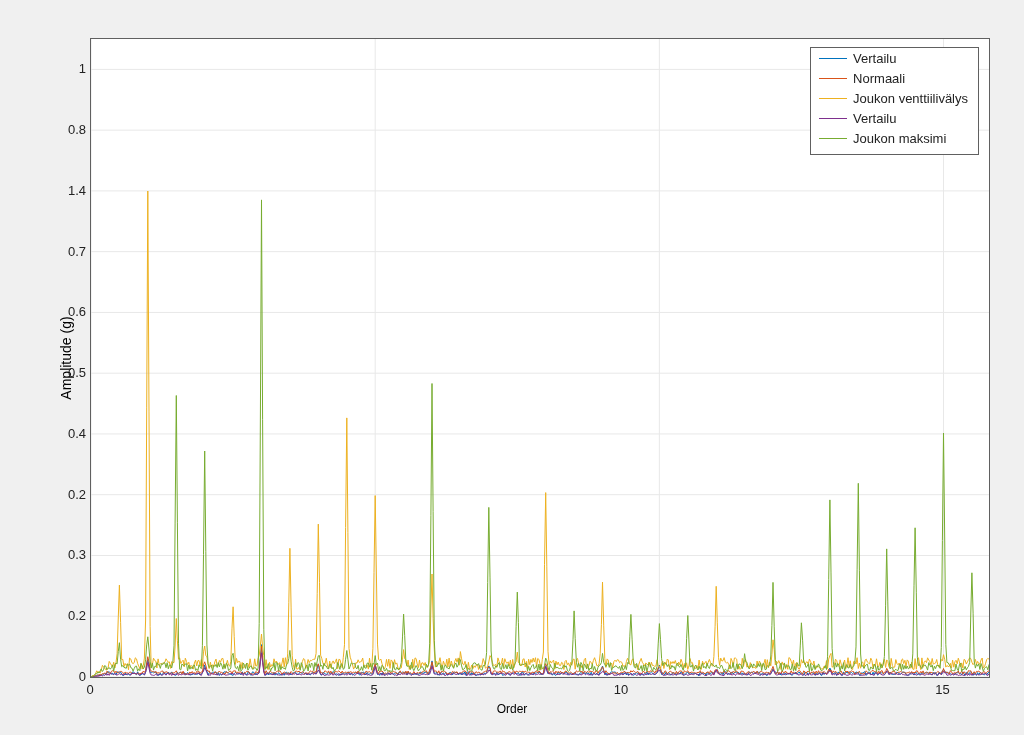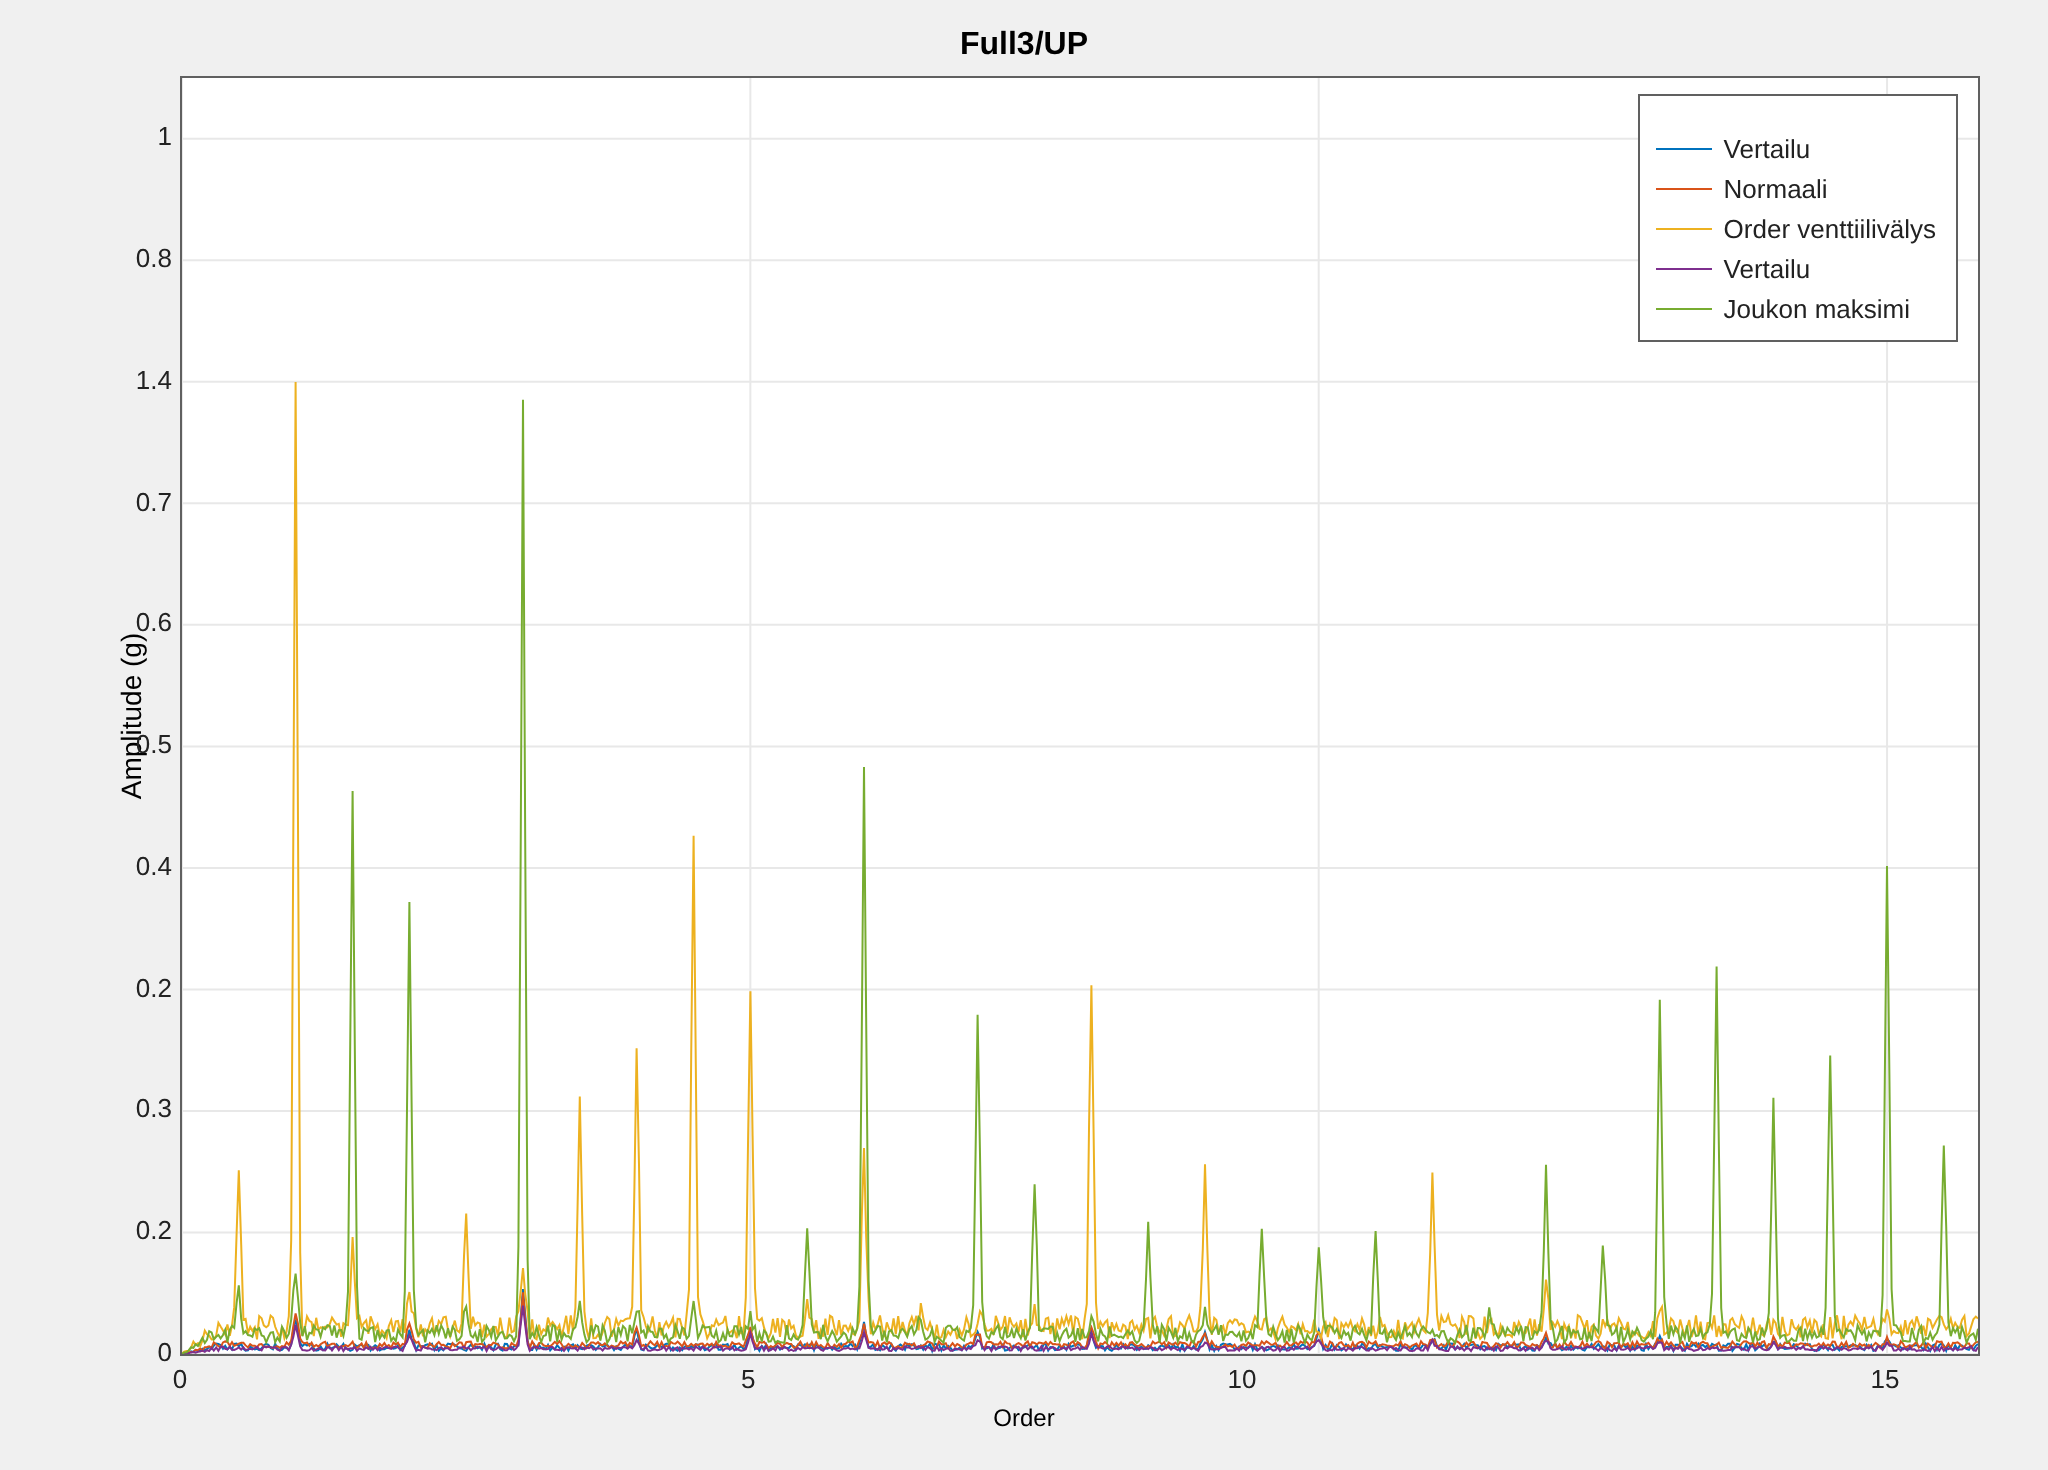--- a/index.html
+++ b/index.html
@@ -76,21 +76,21 @@
     text-align: center;
     font-size: 12px;
     color: #000;
   }
   .legend {
     position: absolute;
     right: 10px;
     top: 8px;
     background: #ffffff;
     border: 1px solid #606060;
-    padding: 16px 10px 6px 8px;
+    padding: 0 10px 6px 8px;
     font-size: 13px;
     color: #222;
   }
   .legend-row {
     display: flex;
     align-items: center;
     gap: 6px;
     height: 20px;
   }
   .legend-swatch {
@@ -101,21 +101,20 @@
   svg.lines {
     position: absolute;
     left: 0;
     top: 0;
   }
 </style>
 </head>
 <body>
 
 <div class="figure">
-  <div class="title">Full3/UP</div>
 
   <div class="plot-area">
     <svg class="lines" id="plot-svg" width="898" height="638">
         <g class="grid">
           <line x1="0" y1="0" x2="0" y2="638"></line>
           <line x1="284.1772151898734" y1="0" x2="284.1772151898734" y2="638"></line>
           <line x1="568.3544303797468" y1="0" x2="568.3544303797468" y2="638"></line>
           <line x1="852.5316455696202" y1="0" x2="852.5316455696202" y2="638"></line>
           <line x1="0" y1="638" x2="898" y2="638"></line>
           <line x1="0" y1="577.2380952380952" x2="898" y2="577.2380952380952"></line>
@@ -139,21 +138,21 @@
         <div class="legend-row">
     <span class="legend-swatch" style="border-color:#0072BD"></span>
     <span>Vertailu</span>
   </div>
         <div class="legend-row">
     <span class="legend-swatch" style="border-color:#D95319"></span>
     <span>Normaali</span>
   </div>
         <div class="legend-row">
     <span class="legend-swatch" style="border-color:#EDB120"></span>
-    <span>Order venttiilivälys</span>
+    <span>Joukon venttiilivälys</span>
   </div>
         <div class="legend-row">
     <span class="legend-swatch" style="border-color:#7E2F8E"></span>
     <span>Vertailu</span>
   </div>
         <div class="legend-row">
     <span class="legend-swatch" style="border-color:#77AC30"></span>
     <span>Joukon maksimi</span>
   </div>
       </div>

